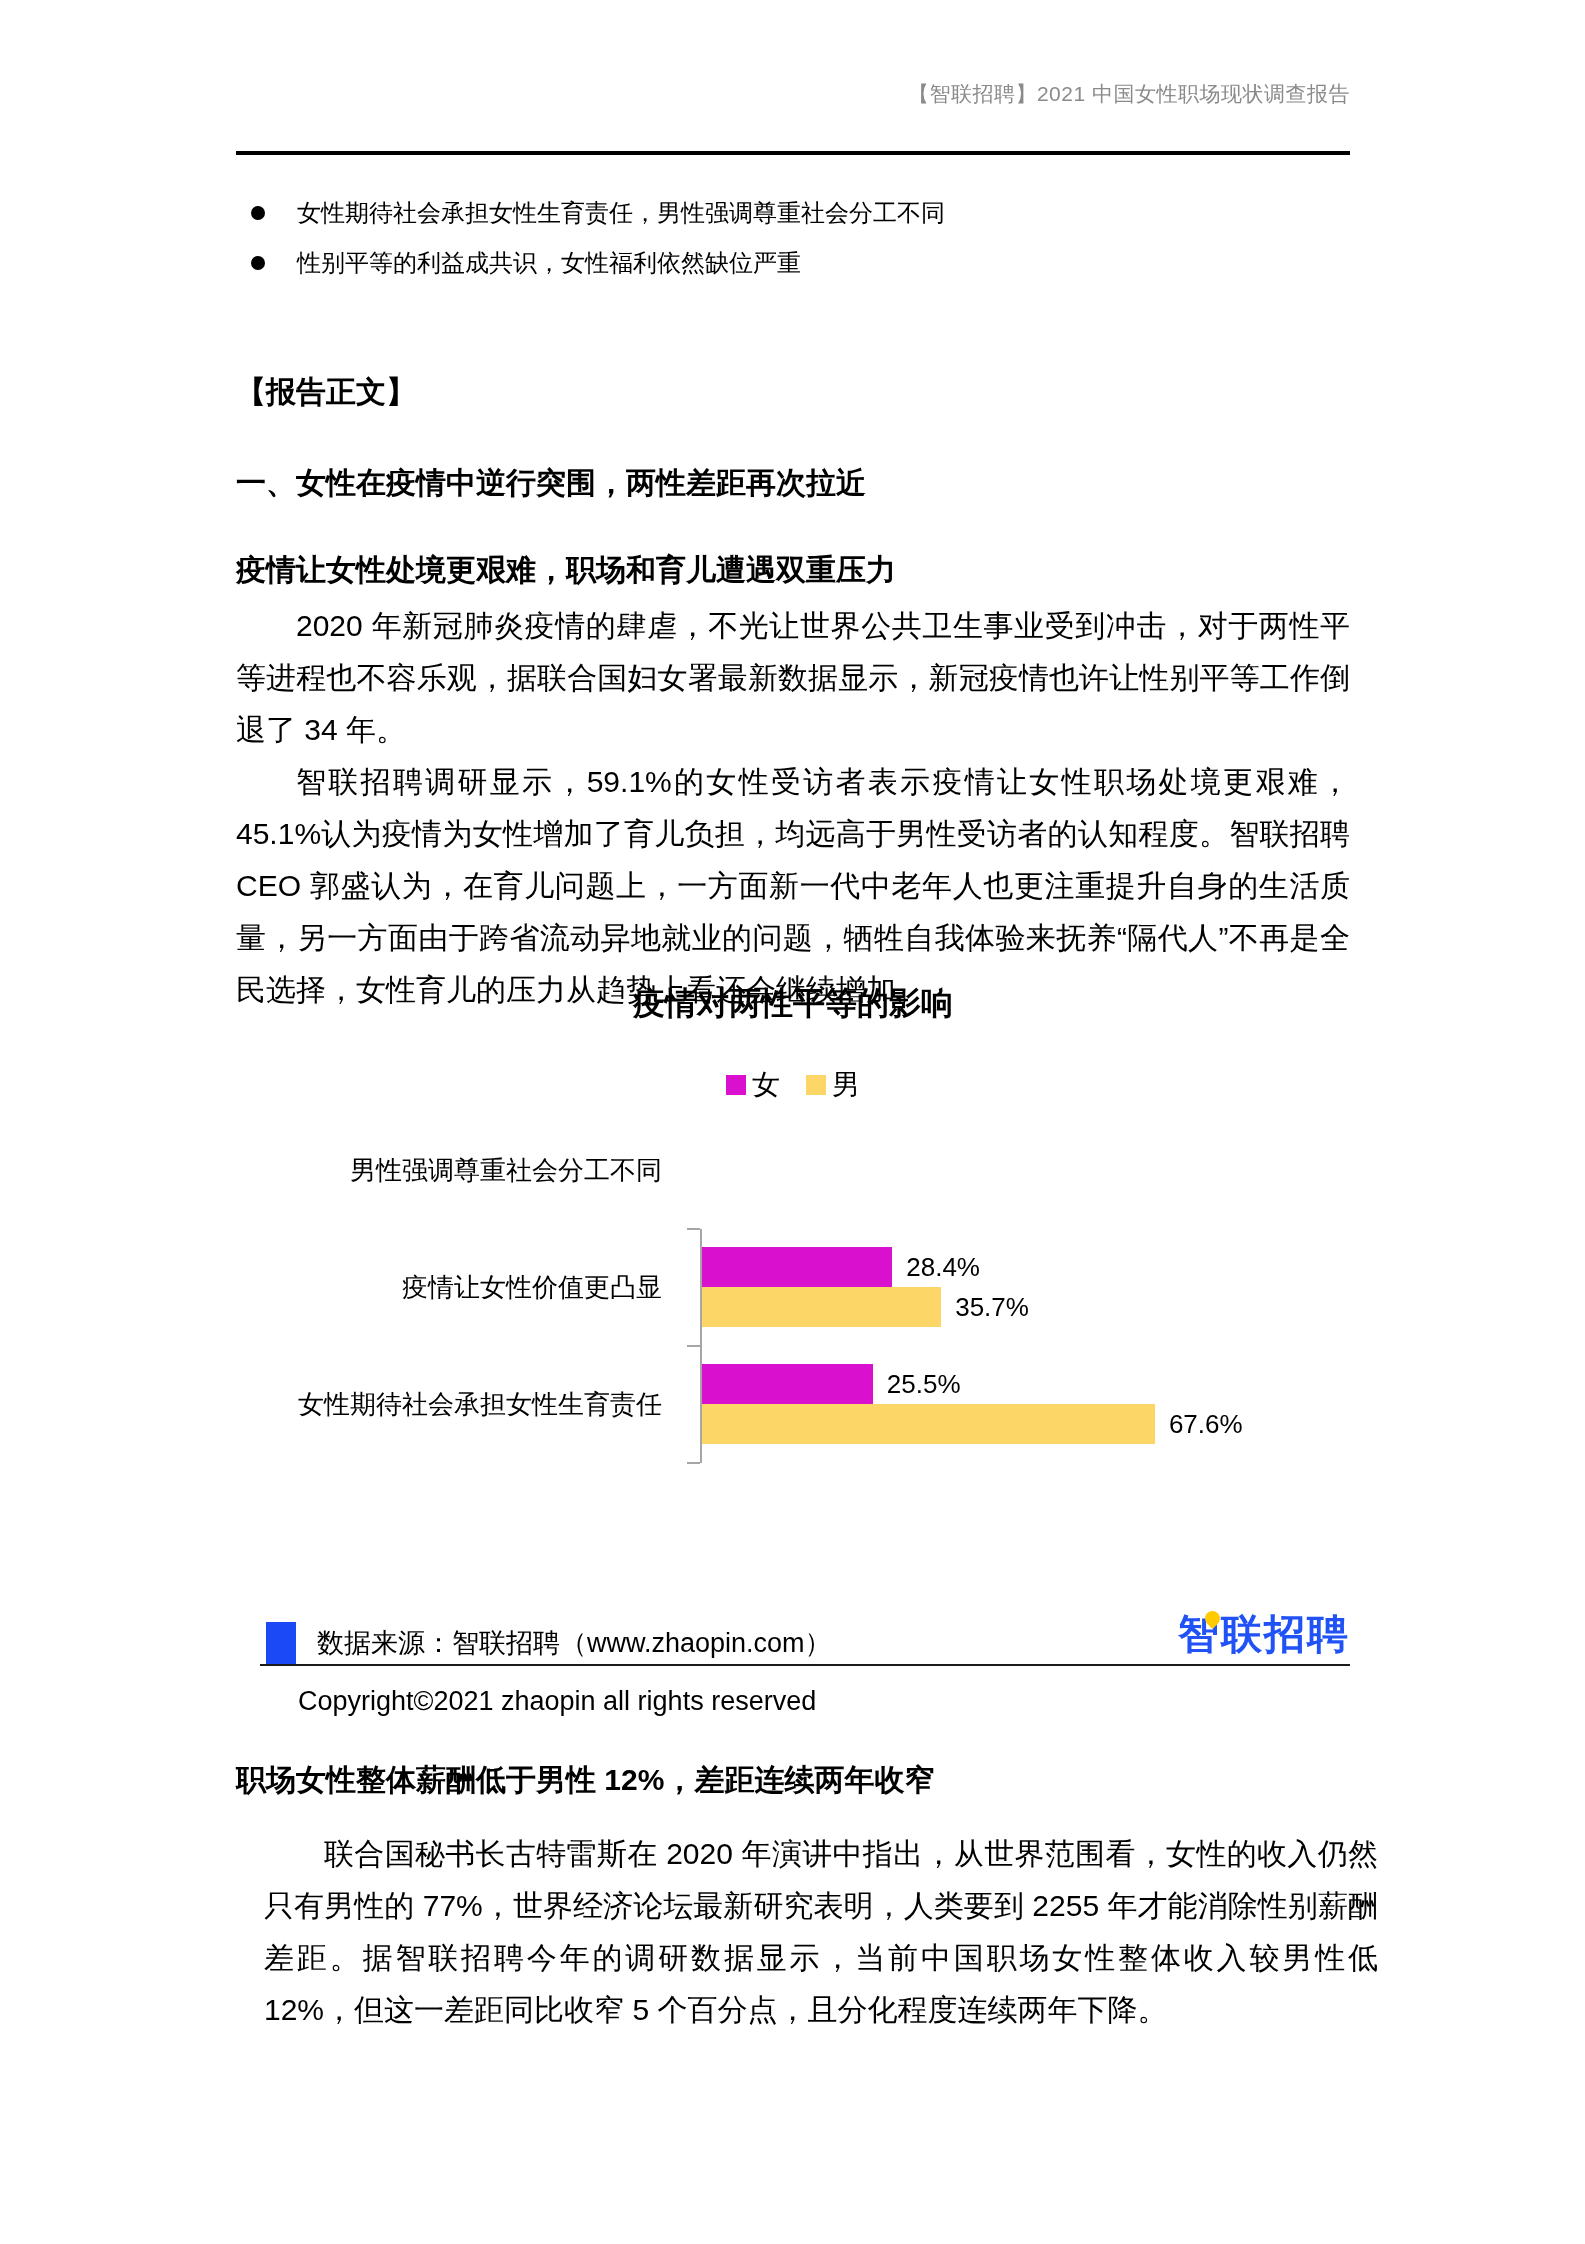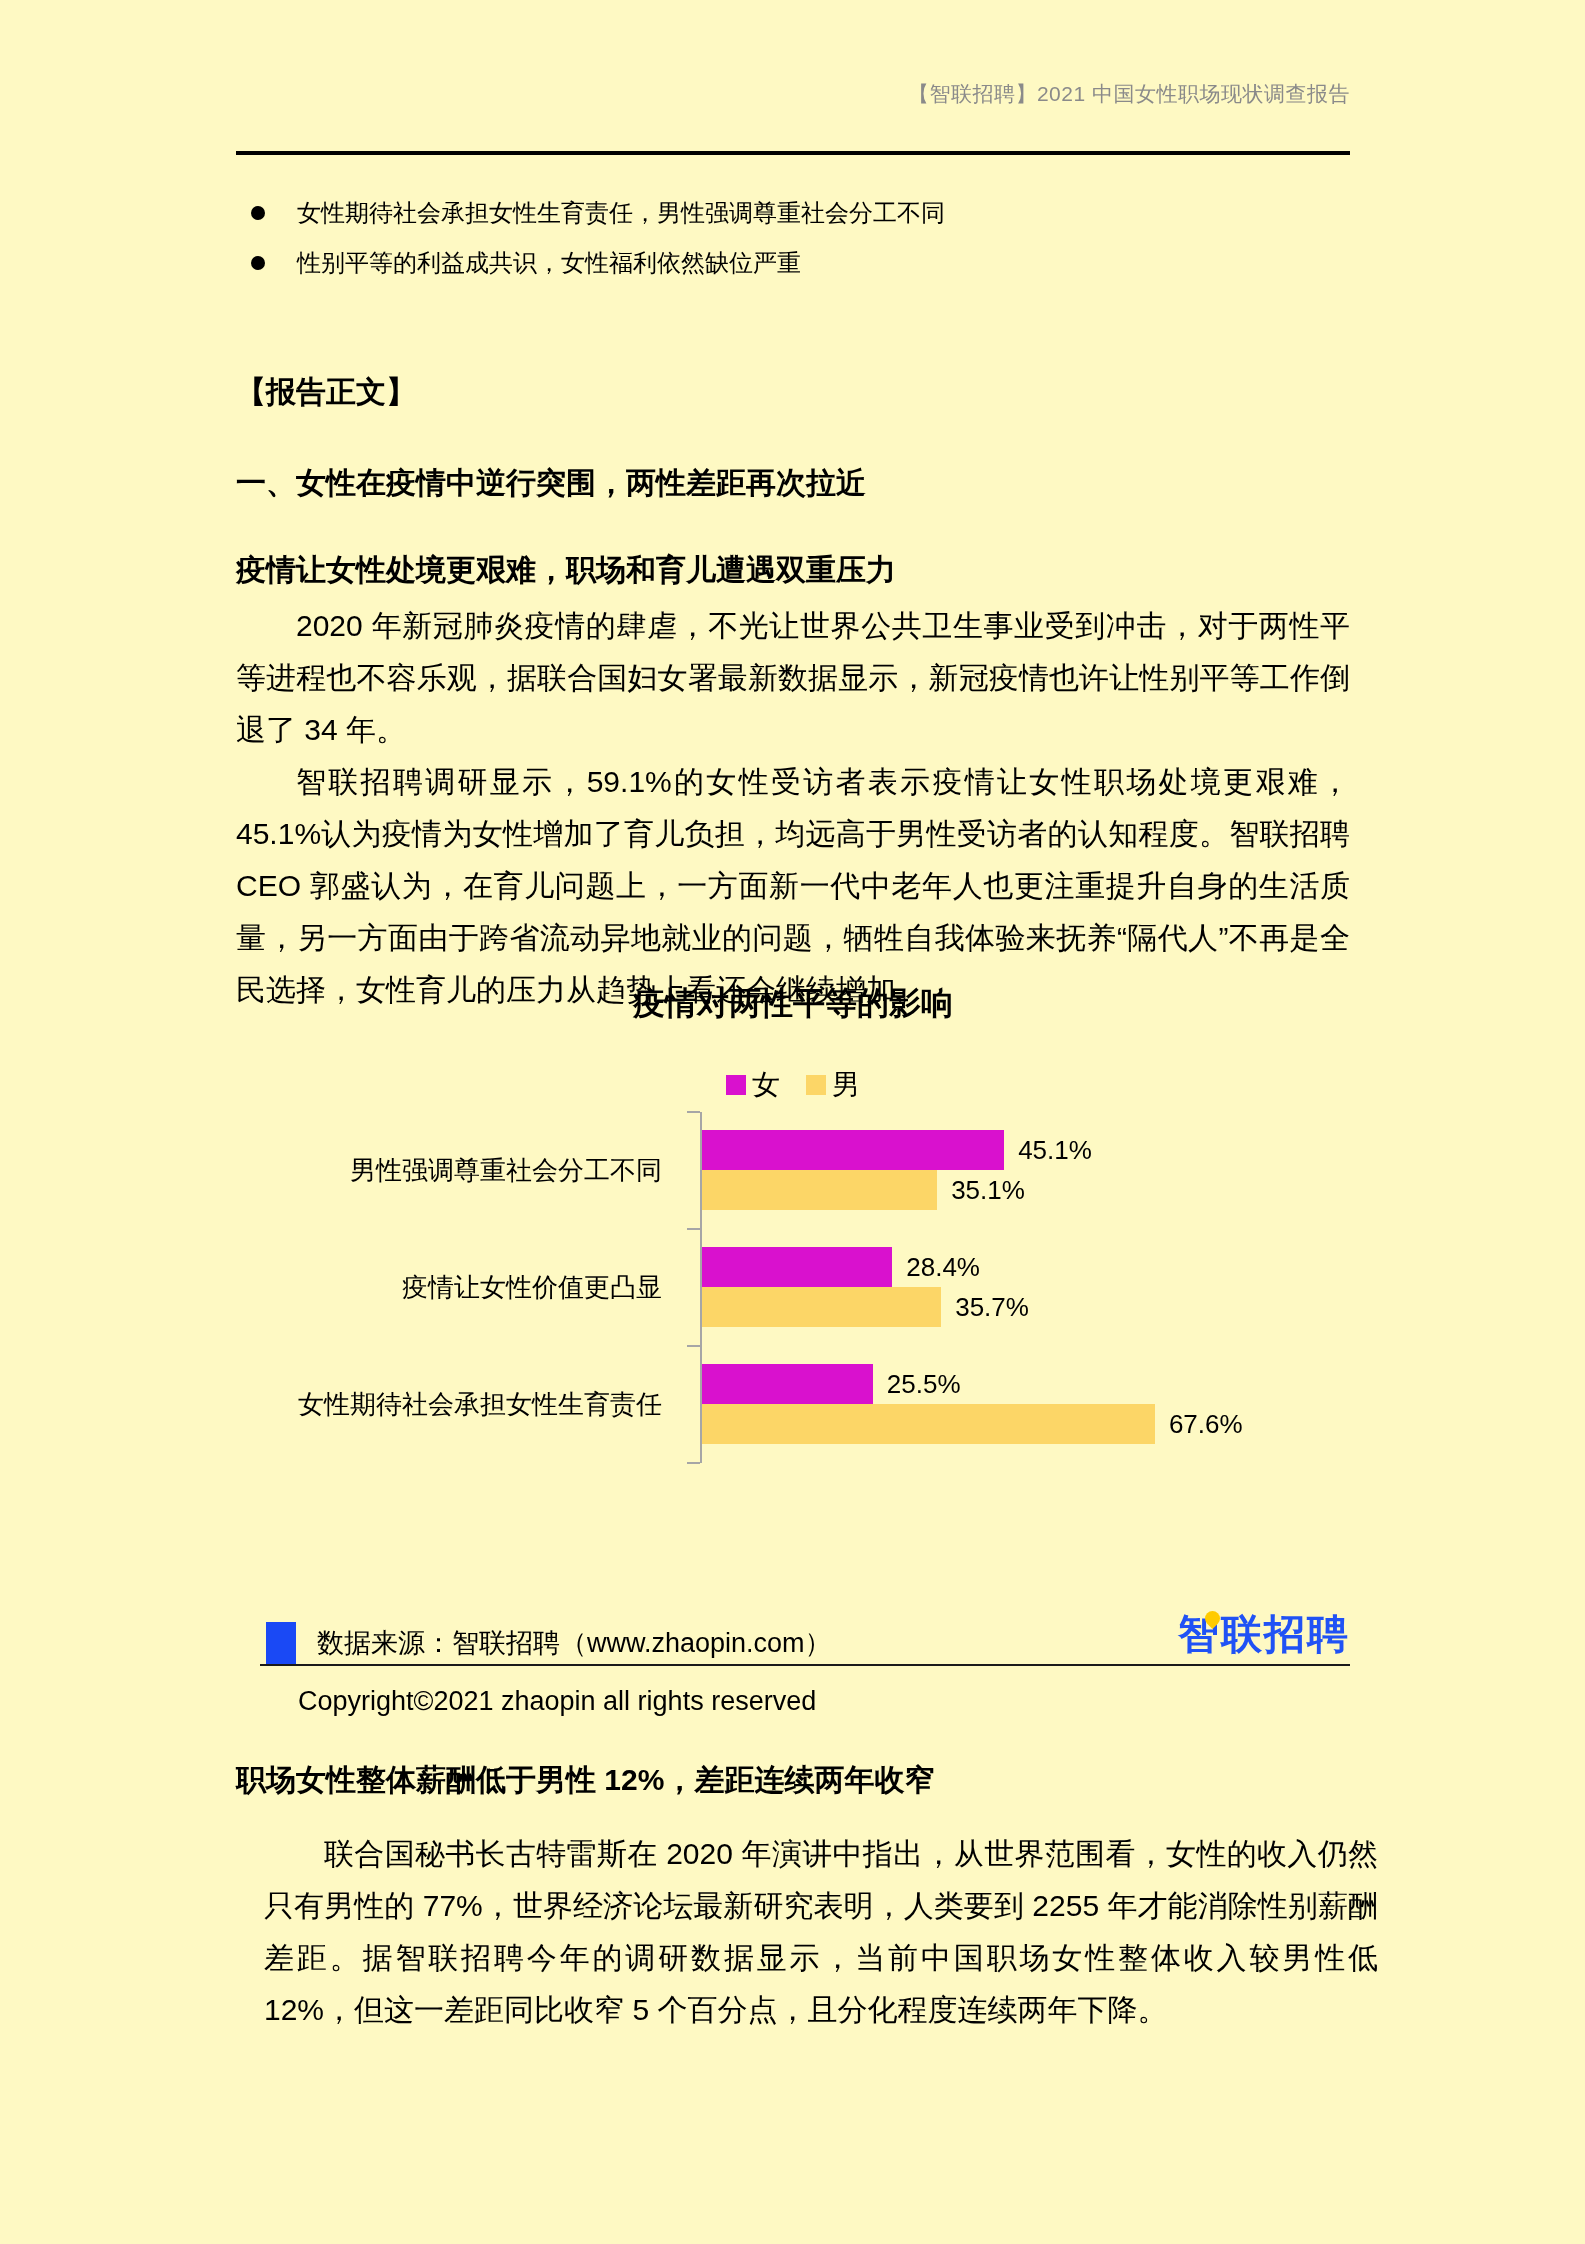--- a/index.html
+++ b/index.html
@@ -1,19 +1,19 @@
 <!DOCTYPE html>
 <html><head>
 <meta charset="utf-8">
 <style>
   html,body{margin:0;padding:0;background:#e8e8e8;}
   .page{
     position:relative;
     width:1585px;height:2244px;
-    background:#fef9c3;
+    background:#ffffff;
     font-family:"Liberation Sans","DejaVu Sans",sans-serif;
     color:#000;
     overflow:hidden;
   }
   .content{position:absolute;left:236px;top:0;width:1114px;height:100%;}
 
   
   .header-title{
     position:absolute;top:80px;right:0;width:100%;
     text-align:right;font-size:21px;color:#8a8a8a;letter-spacing:.5px;
@@ -122,30 +122,20 @@
       </span>
       <span class="legend-item">
         <span class="legend-swatch" style="background: rgb(252, 214, 103);"></span>
         <span>男</span>
       </span>
     </div>
 
     <div class="chart-plot">
         <div class="chart-row">
           <div class="chart-label">男性强调尊重社会分工不同</div>
-          <div class="chart-bars">
-            <div class="bar-line">
-              <div class="bar" style="width: 302.17px; background: rgb(217, 17, 206);"></div>
-              <span class="bar-value">45.1%</span>
-            </div>
-            <div class="bar-line">
-              <div class="bar" style="width: 235.17px; background: rgb(252, 214, 103);"></div>
-              <span class="bar-value">35.1%</span>
-            </div>
-          </div>
         </div>
         <div class="chart-row">
           <div class="chart-label">疫情让女性价值更凸显</div>
           <div class="chart-bars">
             <div class="bar-line">
               <div class="bar" style="width: 190.28px; background: rgb(217, 17, 206);"></div>
               <span class="bar-value">28.4%</span>
             </div>
             <div class="bar-line">
               <div class="bar" style="width: 239.19px; background: rgb(252, 214, 103);"></div>

